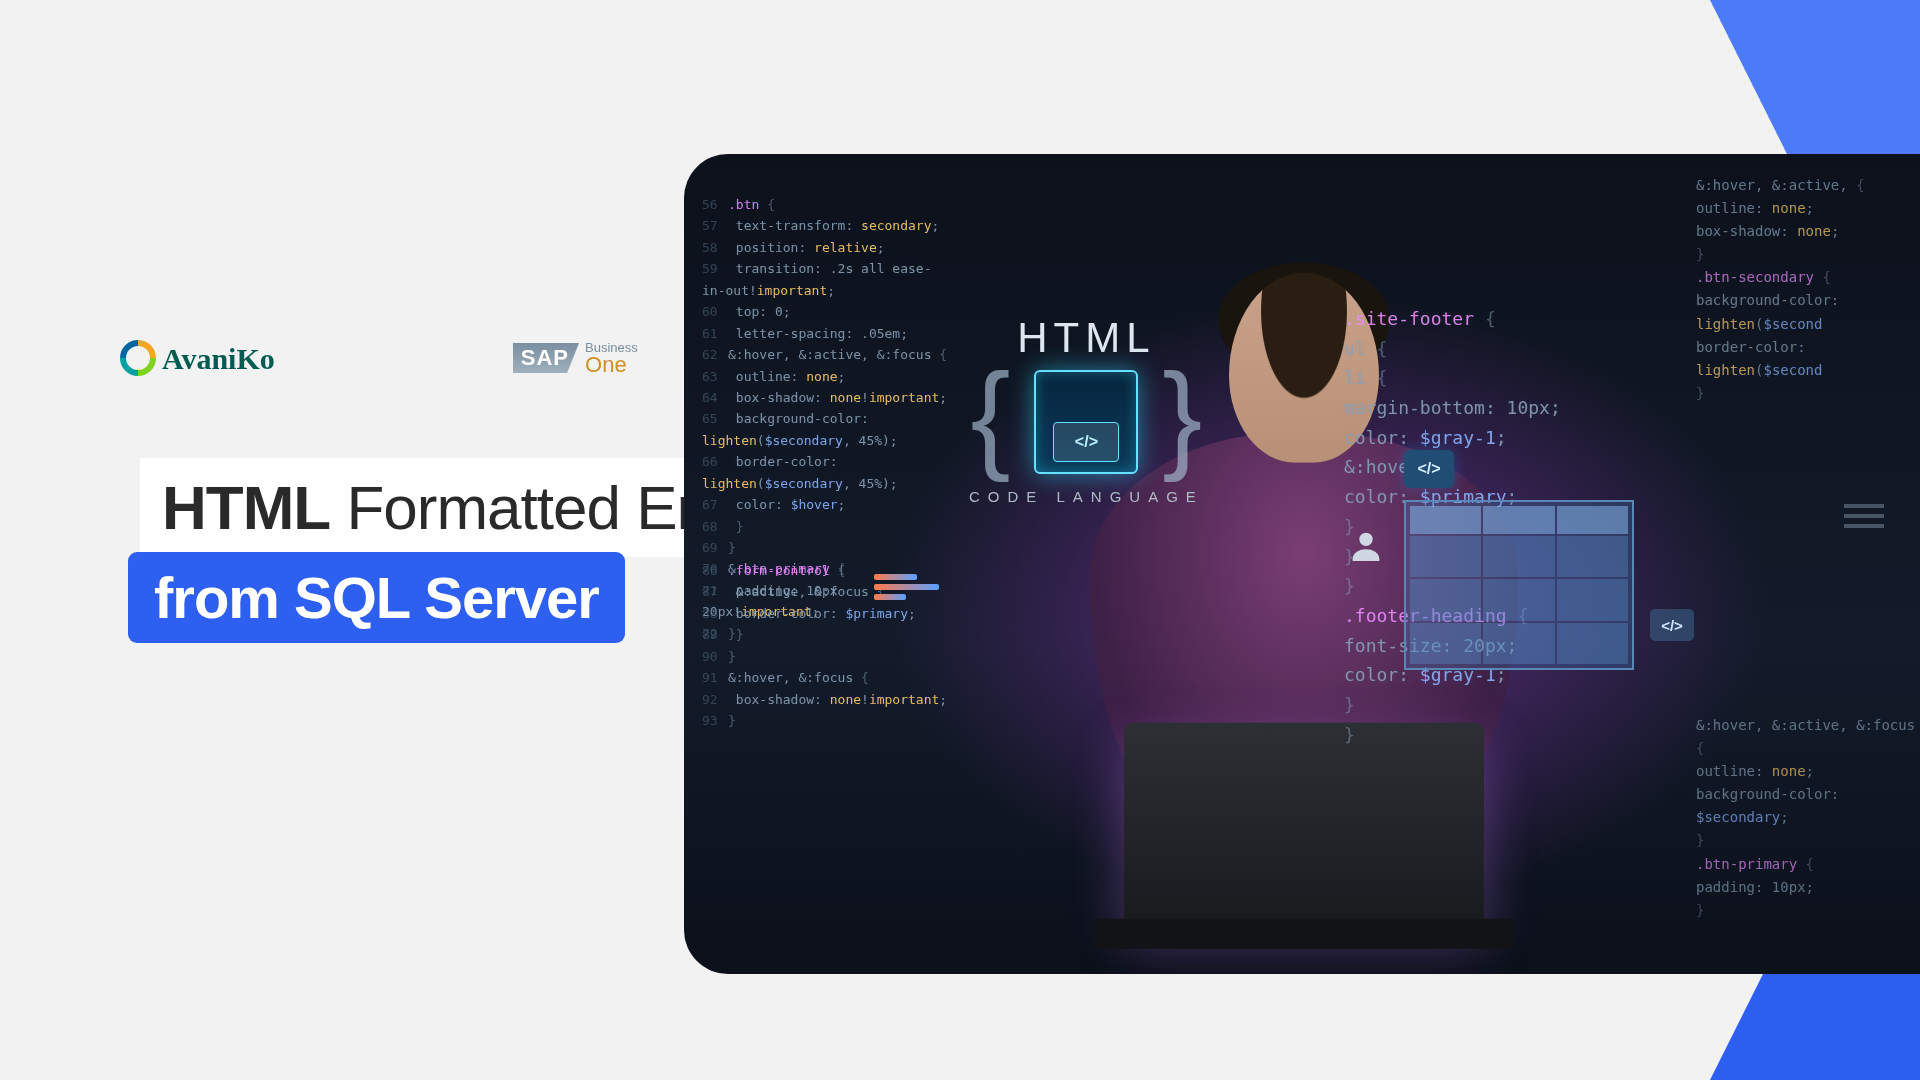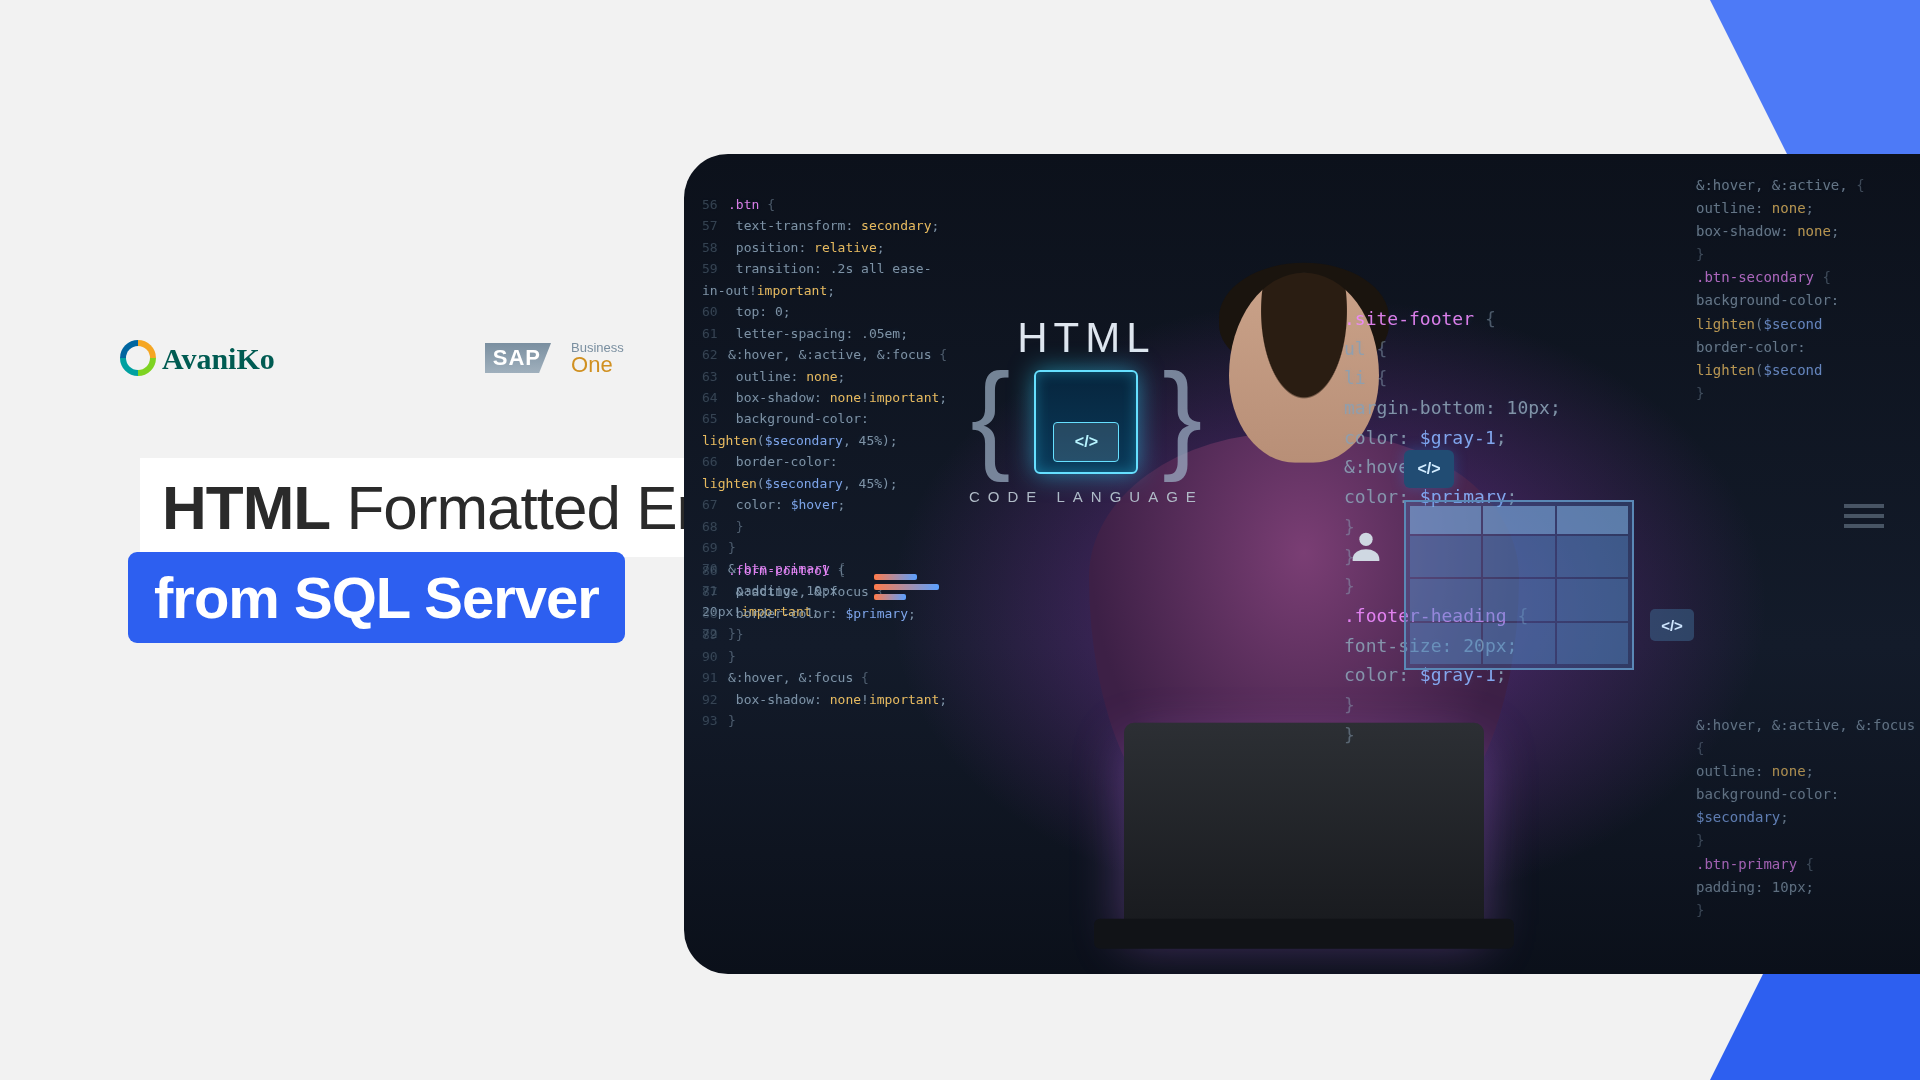--- a/index.html
+++ b/index.html
@@ -57,21 +57,22 @@
   }
   .logo-avaniko .text {
     font-family: "Segoe Script", cursive;
     font-size: 30px;
     font-weight: bold;
     color: #005b52;
   }
   .logo-sap {
     display: flex;
     align-items: center;
-    gap: 20px;
+    gap: 6px;
+    margin-left: 28px;
   }
   .logo-sap .sap-box {
     background: linear-gradient(180deg,#7a8fa0,#a0b0bd);
     color: #fff;
     font-weight: bold;
     font-size: 22px;
     padding: 2px 10px 2px 8px;
     clip-path: polygon(0 0, 100% 0, 82% 100%, 0 100%);
     letter-spacing: 1px;
   }

